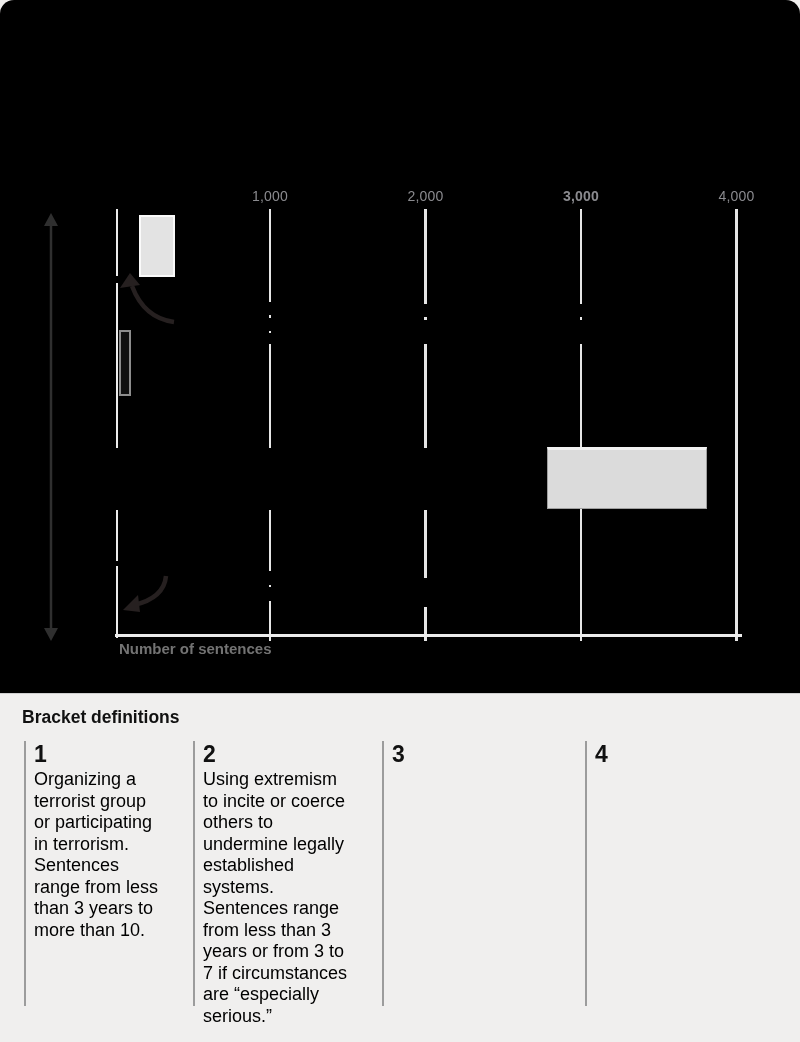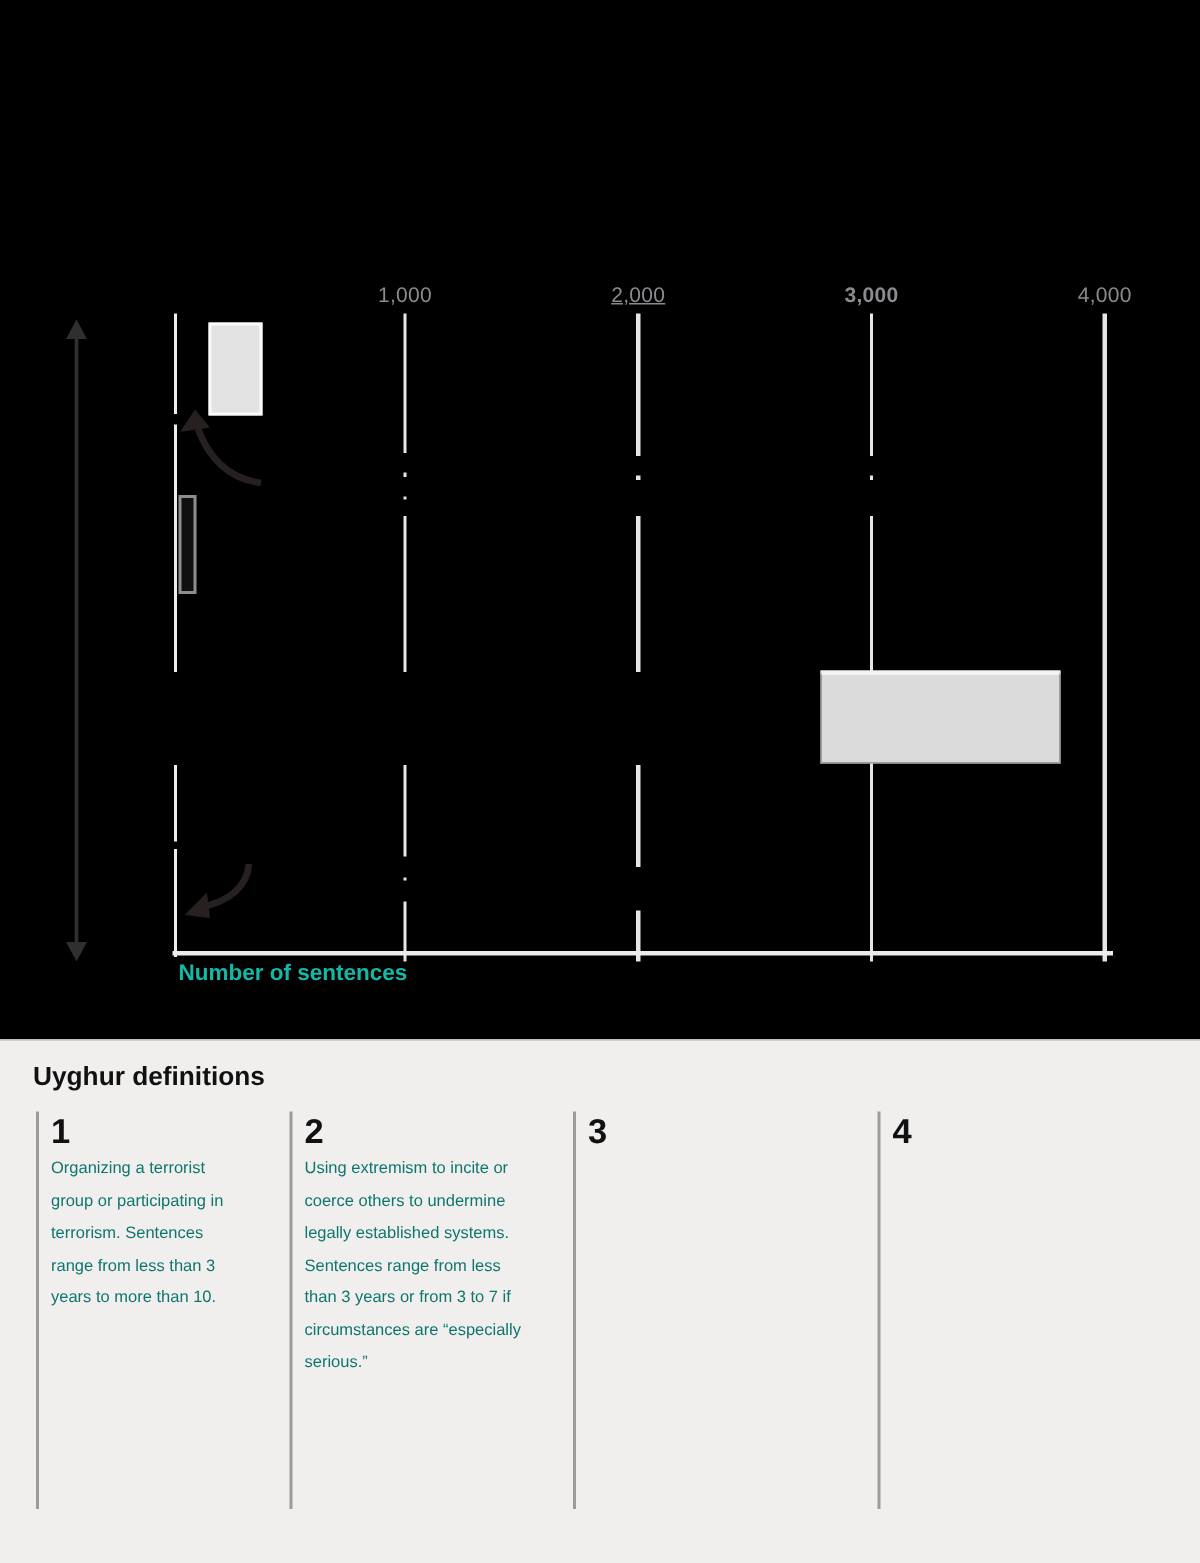--- a/index.html
+++ b/index.html
@@ -1,19 +1,19 @@
 <!DOCTYPE html>
 <html><head>
 <meta charset="utf-8">
 <style>
   * { margin:0; padding:0; box-sizing:border-box; }
   html,body { background:#f0efee; }
   .page {
     position:relative; width:800px; height:1042px; overflow:hidden;
-    font-family:"Liberation Sans", sans-serif; background:#f0efee;
+    font-family:"Liberation Sans", sans-serif; background:#f0efee;border-radius:14px;
   }
   
   .chart-area { position:absolute; left:0; top:0; width:800px; height:693px; background:#000; }
   .tick-label {
     position:absolute; width:64px; top:188px; text-align:center;
     font-size:14px; color:#8b8b8f; letter-spacing:0.2px;
   }
   .axis-left   { position:absolute; left:115.5px; top:209px; width:2.5px; height:429px; background:#ececec; }
   .axis-bottom { position:absolute; left:115px;  top:634px; width:627px; height:3px;  background:#ececec; }
   .gridline    { position:absolute; top:209px; width:2.5px; height:432px; background:#e6e6e6; }
@@ -27,55 +27,55 @@
     position:absolute; left:119px; top:330px; width:12px; height:66px;
     background:#101010; border:2px solid #8d8d8d;
   }
   .box-label {
     position:absolute; left:547px; top:447px; width:160px; height:62px;
     background:#dbdbdb; border:1px solid #9e9e9e; border-top:3px solid #f2f2f2;
   }
   .svg-abs { position:absolute; }
   .x-axis-label {
     position:absolute; left:119px; top:640px;
-    font-size:15px; font-weight:600; color:#14b8a6;
+    font-size:15px; font-weight:600; color:#737373;
   }
   
   .panel {
     position:absolute; left:0; top:693px; width:800px; height:349px;
     background:#f0efee; border-top:1px solid #cfcfcf;
   }
   .panel-heading {
     position:absolute; left:22px; top:13px;
     font-size:17.5px; font-weight:700; color:#111;
   }
   .bracket-col {
     position:absolute; top:47px; height:265px;
     border-left:2px solid #9c9c9c; padding-left:8px;
   }
   .col-1 { left:24px;  width:142px; }
   .col-2 { left:193px; width:158px; }
   .col-3 { left:382px; width:167px; }
   .col-4 { left:585px; width:177px; }
   .bracket-number { font-size:23px; font-weight:700; color:#111; line-height:26px; margin-bottom:2px; }
-  .bracket-text   { font-size:11px; color:#0f766e; line-height:21.5px; }
+  .bracket-text   { font-size:18px; color:#000000; line-height:21.5px; }
   .source-line {
     position:absolute; right:16px; top:326px;
     font-size:11.5px; color:#3d3d3d;
   }
 </style>
 </head>
 <body>
 
 <div class="page">
 
   <div class="chart-area">
 
     <div class="tick-label" style="left:238px;">1,000</div>
-    <div class="tick-label" style="left:393.5px;text-decoration:underline;">2,000</div>
+    <div class="tick-label" style="left:393.5px;">2,000</div>
     <div class="tick-label" style="left:549px;font-weight:bold;">3,000</div>
     <div class="tick-label" style="left:704.5px;">4,000</div>
 
     <svg class="svg-abs" style="left:41px; top:212px;" width="20" height="430" viewBox="0 0 20 430">
       <line x1="10" y1="12" x2="10" y2="418" stroke="#2f2f2f" stroke-width="2.5"></line>
       <polygon points="10,1 3,14 17,14" fill="#2f2f2f"></polygon>
       <polygon points="10,429 3,416 17,416" fill="#2f2f2f"></polygon>
     </svg>
 
     <div class="axis-left"></div>
@@ -114,21 +114,21 @@
     </svg>
     <svg class="svg-abs" style="left:120px; top:568px;" width="56" height="48" viewBox="0 0 56 48">
       <path d="M 46 8 Q 44 30 14 37" stroke="#262020" stroke-width="4.5" fill="none"></path>
       <polygon points="3,42 18,27 20,44" fill="#262020"></polygon>
     </svg>
 
     <div class="x-axis-label">Number of sentences</div>
   </div>
 
   <div class="panel">
-    <div class="panel-heading">Uyghur definitions</div>
+    <div class="panel-heading">Bracket definitions</div>
 
     <div class="bracket-col col-1">
       <div class="bracket-number">1</div>
       <div class="bracket-text">Organizing a terrorist group or participating in terrorism. Sentences range from less than 3 years to more than 10.</div>
     </div>
     <div class="bracket-col col-2">
       <div class="bracket-number">2</div>
       <div class="bracket-text">Using extremism to incite or coerce others to undermine legally established systems. Sentences range from less than 3 years or from 3 to 7 if circumstances are “especially serious.”</div>
     </div>
     <div class="bracket-col col-3">

